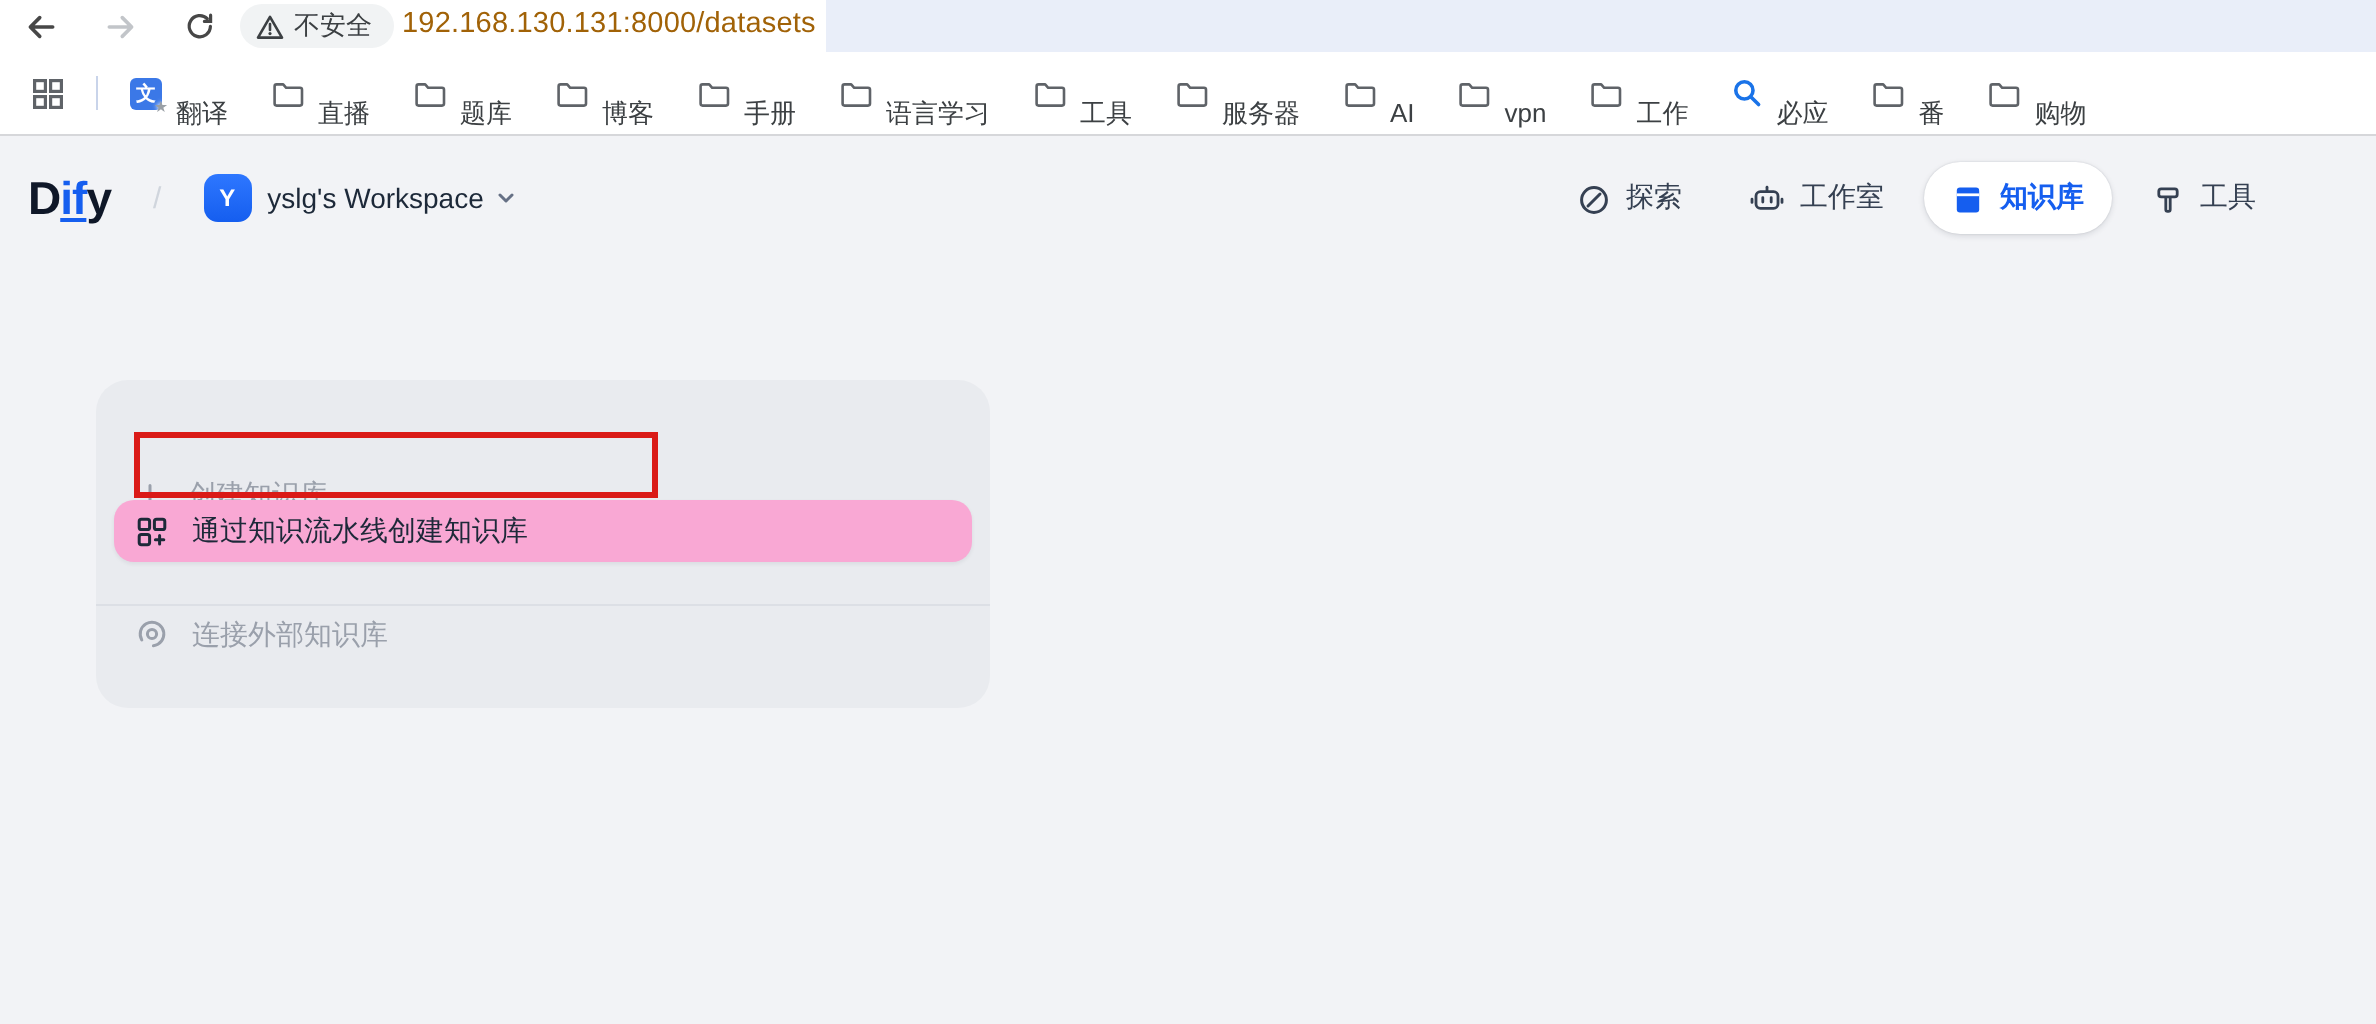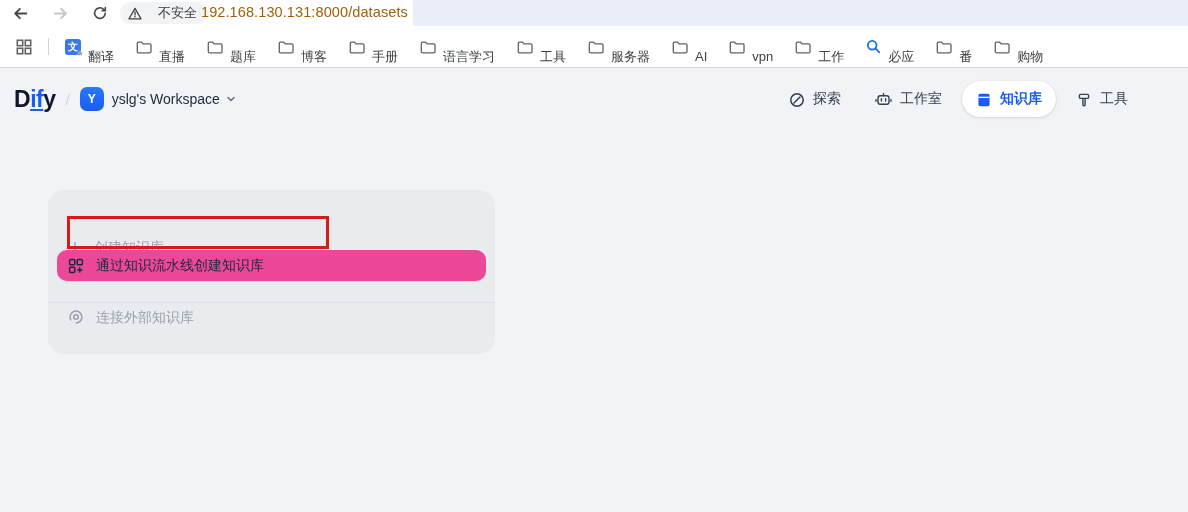--- a/index.html
+++ b/index.html
@@ -12,53 +12,53 @@
   }
   svg { display:block; }
 
   
   .chrome-topbar { position:absolute; top:0; left:0; width:1188px; height:26px; background:#ffffff; z-index:5; }
   .chrome-topbar .blue-fill { position:absolute; left:413px; top:0; right:0; height:26px; background:#e9eef9; }
   .nav-btn { position:absolute; top:0; height:26px; width:28px; display:flex; align-items:center; justify-content:center; background:transparent; border:none; cursor:pointer; }
   .nav-btn.back { left:6px; }
   .nav-btn.forward { left:46px; }
   .nav-btn.refresh { left:86px; }
-  .security-badge { position:absolute; left:120px; top:2px; height:22px; padding:0 11px 0 8px; border-radius:11px; background:#f1f3f4; display:flex; align-items:center; gap:16px; color:#3c4043; font-size:13px; cursor:pointer; }
+  .security-badge { position:absolute; left:120px; top:2px; height:22px; padding:0 11px 0 8px; border-radius:11px; background:#f1f3f4; display:flex; align-items:center; gap:5px; color:#3c4043; font-size:13px; cursor:pointer; }
   .url-text { position:absolute; left:201px; top:0; height:26px; line-height:25px; font-size:14.5px; color:#a16207; letter-spacing:.1px; cursor:text; }
 
   
   .bookmarks-bar { position:absolute; top:26px; left:0; width:1188px; height:42px; background:#ffffff; border-bottom:1px solid #d6d7da; display:flex; align-items:center; padding-left:12px; z-index:5; }
   .apps-grid-btn { width:24px; height:24px; display:flex; align-items:center; justify-content:center; margin-right:12px; cursor:pointer; }
   .bm-divider { width:1px; height:17px; background:#c9d4ea; margin-right:16px; }
   .bookmark { display:flex; align-items:center; gap:7px; margin-right:22px; cursor:pointer; }
   .bm-label { font-size:13px; color:#3c4043; white-space:nowrap;margin-top:20px; }
   .translate-badge { position:relative; width:16px; height:16px; background:#3b78e7; border-radius:3px; color:#fff; font-size:10px; font-weight:700; display:flex; align-items:center; justify-content:center; }
   .translate-badge .mini-star { position:absolute; right:-3px; bottom:-3px; font-size:8px; color:#9aa0a6; text-shadow:0 0 2px #fff; }
 
   
   .dify-page { position:absolute; top:69px; left:0; width:1188px; height:443px; background:#f2f3f6; }
 
   .app-header { position:absolute; top:10px; left:0; width:1188px; height:40px; display:flex; align-items:center; justify-content:space-between; padding:0 46px 0 14px; }
-  .header-left { display:flex; align-items:center; }
+  .header-left { display:flex; align-items:center;gap:11px; }
   .logo { font-size:23px; font-weight:800; color:#0f1728; letter-spacing:-.5px; cursor:pointer; }
   .logo .if { color:#155eef; text-decoration:underline; text-decoration-thickness:2px; text-underline-offset:2px; }
   .crumb-sep { color:#d0d5dd; font-size:15px; margin:0 10px; }
   .workspace-chip { display:flex; align-items:center; cursor:pointer; }
   .ws-avatar { width:24px; height:24px; border-radius:7px; background:linear-gradient(180deg,#2e77ff,#155eef); color:#fff; font-size:12px; font-weight:700; display:flex; align-items:center; justify-content:center; margin-right:8px; }
   .ws-name { font-size:14px; font-weight:500; color:#1d2939; margin-right:5px; }
 
   .header-nav { display:flex; align-items:center; gap:6px; }
   .nav-item { display:flex; align-items:flex-end; gap:8px; padding:9px 14px; border-radius:20px; font-size:14px; font-weight:500; color:#354052; cursor:pointer; white-space:nowrap; }
   .nav-item.active { background:#fff; color:#155eef; font-weight:700; box-shadow:0 1px 3px rgba(16,24,40,.12), 0 0 1px rgba(16,24,40,.15); }
 
   
   .create-card { position:absolute; left:48px; top:121px; width:447px; height:164px; background:#e9ebef; border-radius:16px; }
   .row-create { position:absolute; left:20px; top:42px; right:20px; height:32px; display:flex; align-items:center; gap:12px; color:#9aa0ab; font-size:14px; cursor:pointer; }
   .red-annotation { position:absolute; left:19px; top:26px; width:262px; height:33px; border:3px solid #da1a17; pointer-events:none; z-index:3; }
-  .row-pipeline { position:absolute; left:9px; right:9px; top:60px; height:31px; background:#ec4899; border-radius:10px; display:flex; align-items:center; gap:12px; padding-left:11px; color:#1d2939; font-size:14px; font-weight:500; box-shadow:0 1px 2px rgba(16,24,40,.07); cursor:pointer; }
+  .row-pipeline { position:absolute; left:9px; right:9px; top:60px; height:31px; background:#f9a8d4; border-radius:10px; display:flex; align-items:center; gap:12px; padding-left:11px; color:#1d2939; font-size:14px; font-weight:500; box-shadow:0 1px 2px rgba(16,24,40,.07); cursor:pointer; }
   .card-divider { position:absolute; left:0; right:0; top:112px; height:1px; background:#dcdfe5; }
   .row-external { position:absolute; left:20px; top:119px; right:20px; height:32px; display:flex; align-items:flex-start; gap:12px; color:#9aa0ab; font-size:14px; cursor:pointer; }
 </style>
 </head>
 <body>
 
 <svg width="0" height="0" style="position:absolute">
   <defs>
     <symbol id="folder-sym" viewBox="0 0 16 14">
       <path d="M1.3 3.2c0-.6.45-1 1-1h3.3l1.5 1.7h6.9c.55 0 1 .45 1 1v6.9c0 .55-.45 1-1 1H2.3c-.55 0-1-.45-1-1Z" fill="none" stroke="#5f6368" stroke-width="1.3" stroke-linejoin="round"></path>

